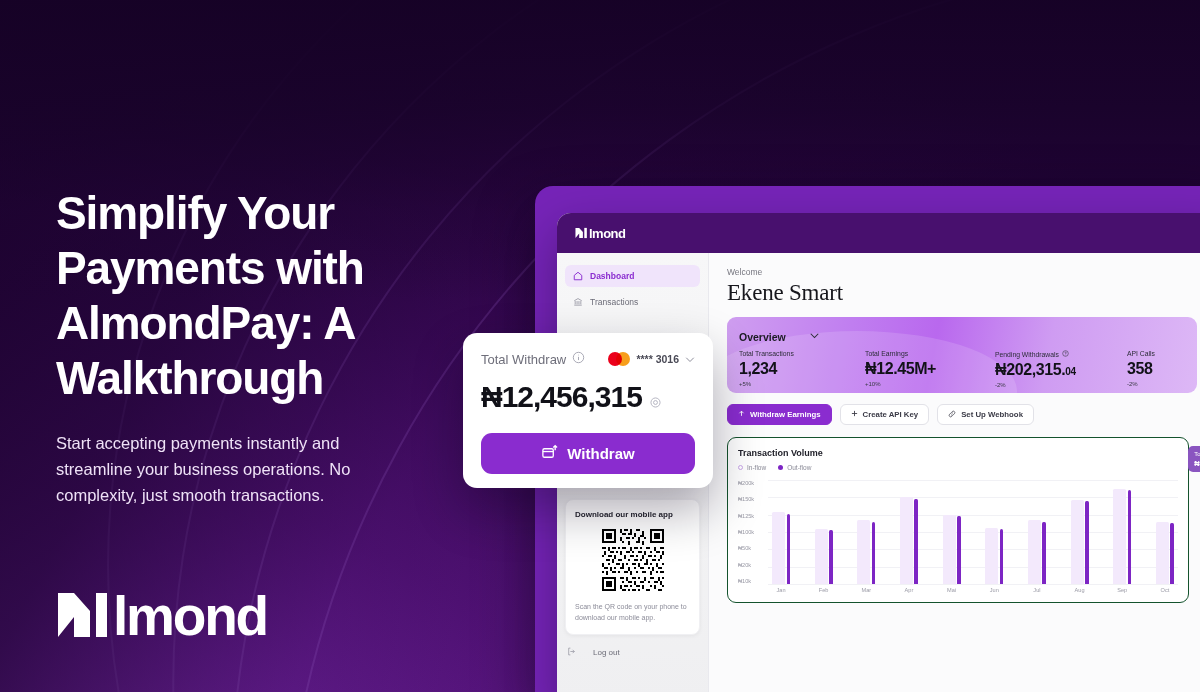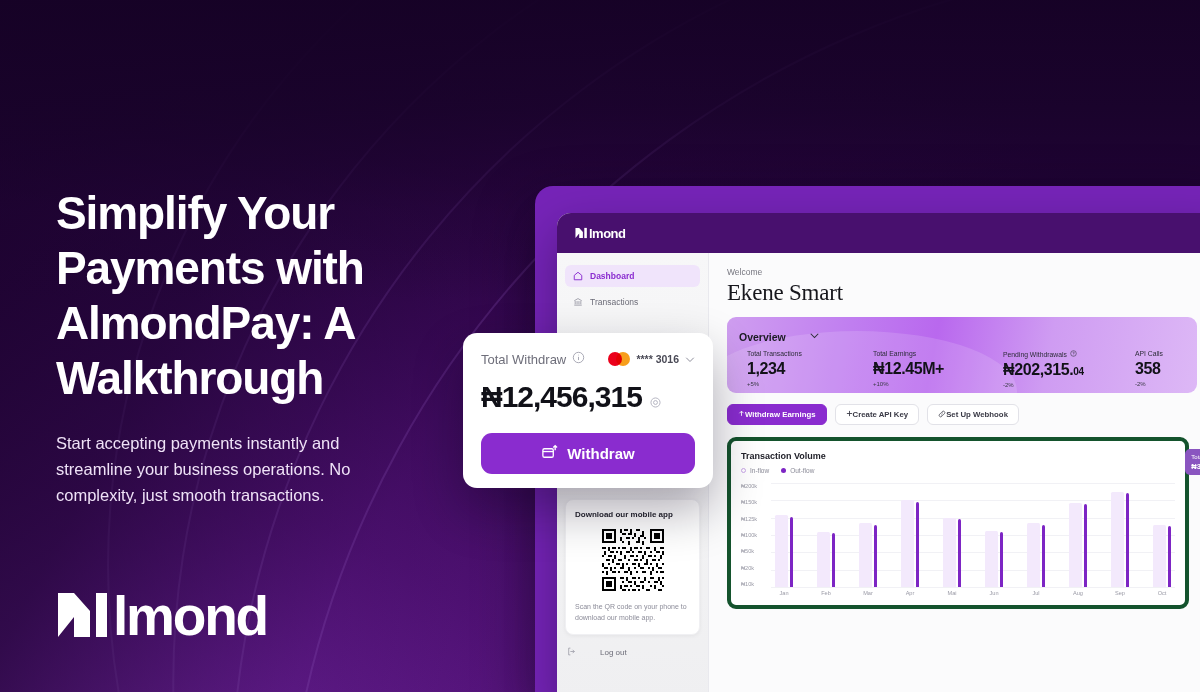--- a/index.html
+++ b/index.html
@@ -106,21 +106,21 @@
     margin-top: 182px;
     background: #fff; border-radius: 8px;
     padding: 10px 9px 11px 9px;
     box-shadow: 0 1px 4px rgba(0,0,0,0.06);
     border: 1px solid #f0f0f3;
   }
   .qr-title { font-size: 8px; font-weight: 700; color: #262630; margin-bottom: 8px; }
   .qr-img { width: 66px; height: 66px; margin: 0 auto 9px auto; display: block; }
   .qr-note { font-size: 7px; line-height: 10.5px; color: #8c8c99; }
   .logout {
-    margin-top: 12px; display: flex; align-items: center; gap: 24px;
+    margin-top: 12px; display: flex; align-items: center; gap: 17px;
     font-size: 8px; color: #6c6c78; padding-left: 2px;
   }
 
   
   .dash-main { flex: 1; padding: 14px 0 0 18px; background: #fbfbfc; overflow: hidden; }
   .welcome-label { font-size: 8.5px; color: #76767f; }
   .welcome-name {
     font-family: "Liberation Serif", serif;
     font-size: 23px; color: #16161c; margin-top: 3px; letter-spacing: -0.2px;
   }
@@ -141,31 +141,31 @@
   .ov-row { display: flex; margin-top: 7px; position: relative; z-index: 2; }
   .ov-cell { flex: 0 0 auto; }
   .ov-lbl { font-size: 6.8px; color: #2c2c38; display:flex; align-items:center; gap:3px; }
   .ov-val { font-size: 16px; font-weight: 700; color: #121218; margin-top: 3px; letter-spacing: -0.4px; }
   .ov-val .dec { font-size: 10px; }
   .ov-delta { font-size: 6px; color: #3a3a46; margin-top: 3px; }
 
   
   .actions { display: flex; gap: 8px; margin-top: 11px; }
   .btn {
-    display: inline-flex; align-items: center; 
+    display: inline-flex; align-items: center; gap: 5px;
     height: 21px; padding: 0 10px; border-radius: 6px;
     font-size: 7.8px; font-weight: 600; white-space: nowrap;
     border: 1px solid #e2e2e8; background: #fff; color: #3a3a46;
   }
   .btn.primary { background: #8a2ccf; border-color: #8a2ccf; color: #fff; }
 
   
   .chart-card {
     margin-top: 12px; width: 462px; background: #fff;
-    border: 4px solid #14532d; border-radius: 9px;
+    border: 1px solid #14532d; border-radius: 9px;
     padding: 10px 10px 6px 10px; position: relative;
   }
   .chart-title { font-size: 9px; font-weight: 700; color: #22222b; }
   .legend { display: flex; gap: 12px; margin-top: 6px; }
   .legend span { font-size: 6.5px; color: #8a8a97; display: flex; align-items: center; gap: 4px; }
   .dot { width: 5px; height: 5px; border-radius: 50%; display: inline-block; }
   .dot.hollow { border: 1px solid #c9a6e8; background: #fff; }
   .dot.solid { background: #7d25c4; }
 
   .plot { display: flex; margin-top: 9px; height: 116px; }
@@ -454,21 +454,21 @@
         <div class="overview">
           <div class="ov-head">
             <span class="t">Overview</span>
             <span>
               <svg width="9" height="6" viewBox="0 0 12 8" fill="none" stroke="#2b2b34" stroke-width="1.4">
                   <path d="M1 1l5 5 5-5"></path>
                 </svg>
             </span>
           </div>
           <div class="ov-row">
-            <div class="ov-cell" style="width:126px;margin-left:8px;">
+            <div class="ov-cell" style="width:126px;">
               <div class="ov-lbl">
                   <span>Total Transactions</span>
                 </div>
               <div class="ov-val">1,234</div>
               <div class="ov-delta">+5%</div>
             </div>
             <div class="ov-cell" style="width:130px;">
               <div class="ov-lbl">
                   <span>Total Earnings</span>
                 </div>

